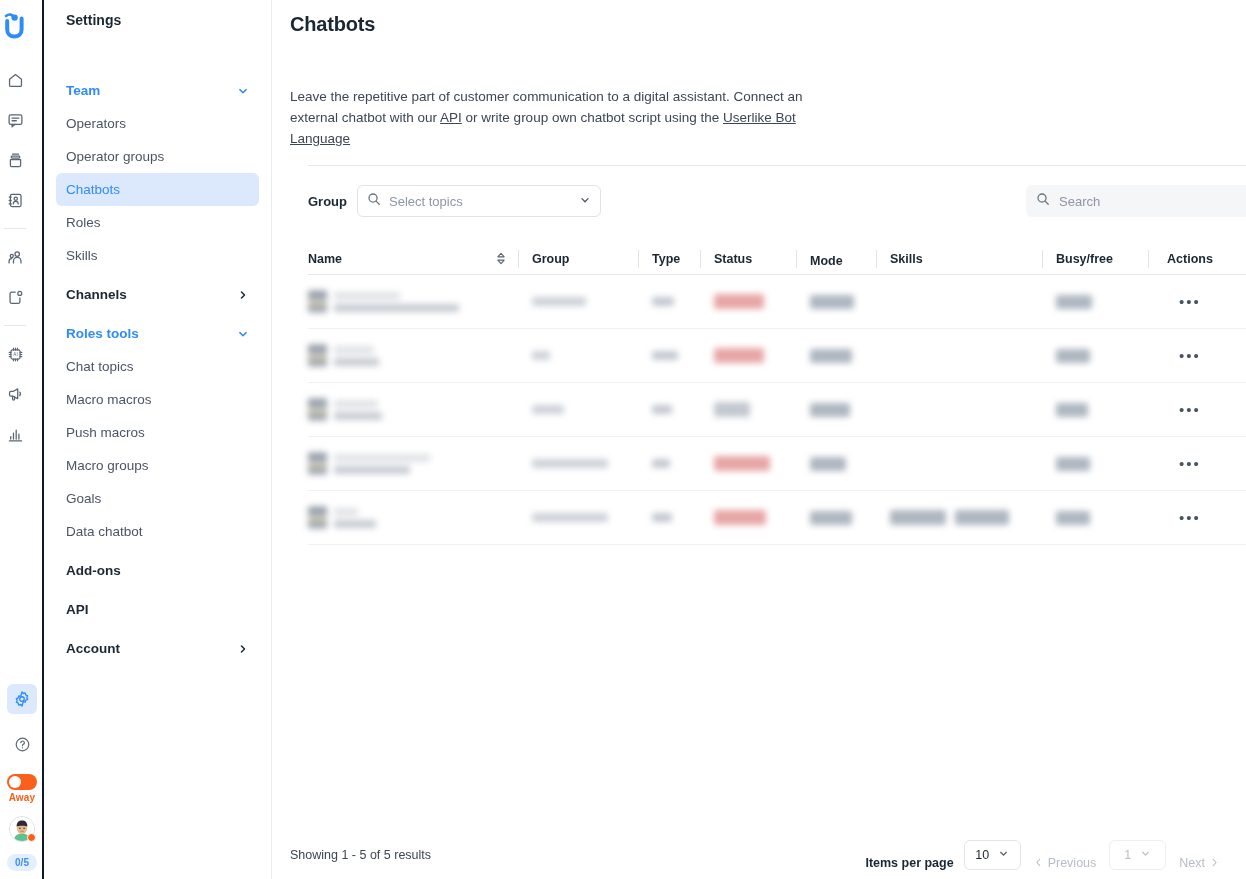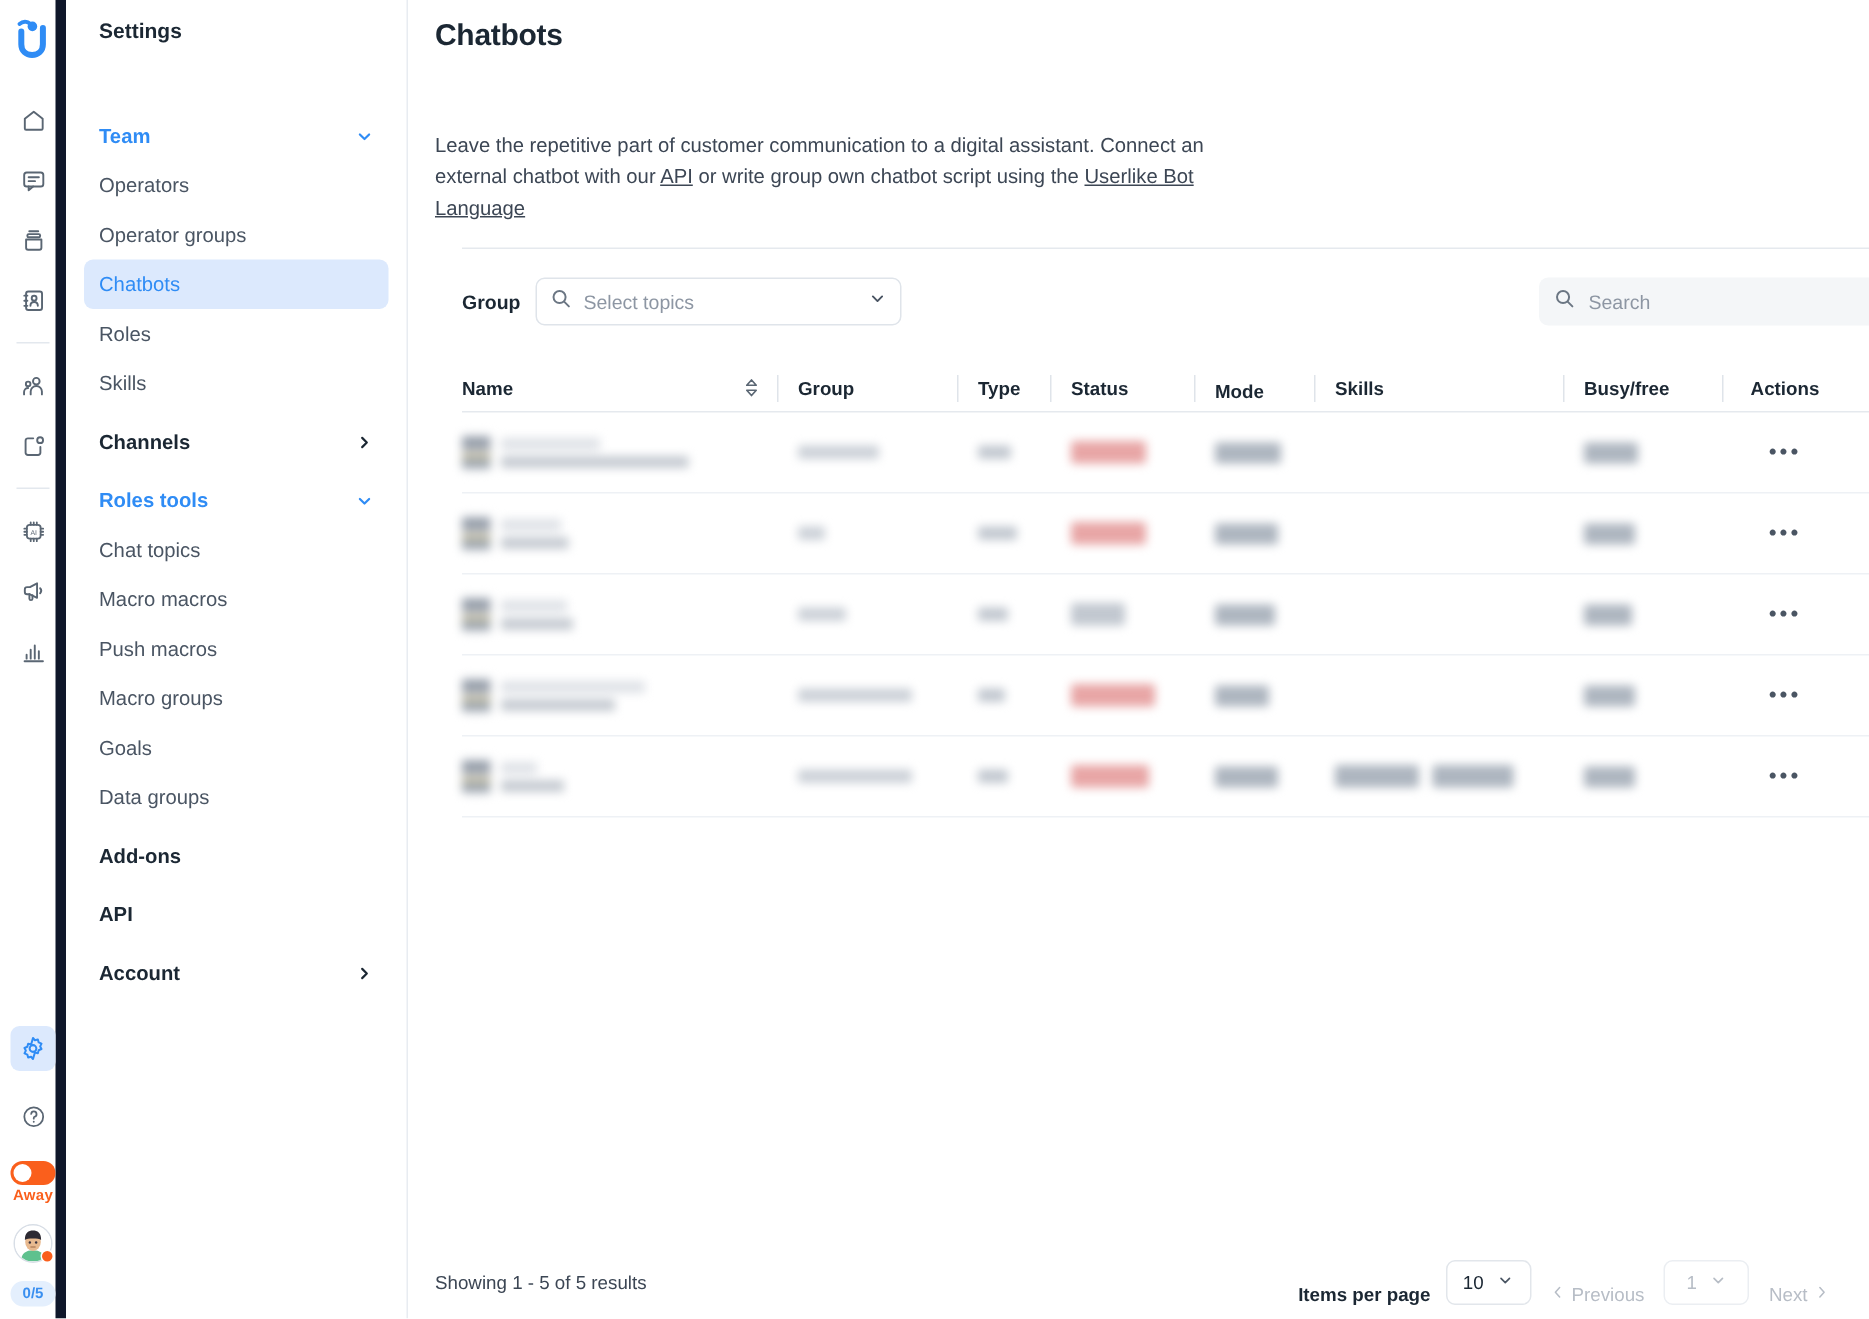--- a/index.html
+++ b/index.html
@@ -9,22 +9,22 @@
     background: #ffffff;
     overflow: hidden;
     -webkit-font-smoothing: antialiased;
   }
   .app { display: flex; width: 1246px; height: 879px; position: relative; }
 
   
   .rail {
     width: 44px; height: 879px; flex: 0 0 44px;
     background: #ffffff;
-    border-right: 7px solid #0f172a;
-    display: flex; flex-direction: column; align-items: flex-end;
+    border-right: 2px solid #0f172a;
+    display: flex; flex-direction: column; align-items: flex-start;
     position: relative;
   }
   .rail-logo { margin-top: 8px; margin-bottom: 18px; width: 30px; height: 34px; display:flex; align-items:center; justify-content:center;}
   .rail-icons { display: flex; flex-direction: column; align-items: center; gap: 0; }
   .rail-btn {
     width: 30px; height: 30px; margin: 5px 0;
     display: flex; align-items: center; justify-content: center;
     border-radius: 6px; cursor: pointer; color: #5a6673;
   }
   .rail-btn svg { display: block; }
@@ -320,21 +320,21 @@
             <svg width="12" height="12" viewBox="0 0 14 14" fill="none" stroke="currentColor" stroke-width="1.7" stroke-linecap="round" stroke-linejoin="round">
               <path d="M3.4 5.4 L7 9 L10.6 5.4"></path>
             </svg>
           </span>
         </div>
         <div class="nav-item"><span>Chat topics</span></div>
         <div class="nav-item"><span>Macro macros</span></div>
         <div class="nav-item"><span>Push macros</span></div>
         <div class="nav-item"><span>Macro groups</span></div>
         <div class="nav-item"><span>Goals</span></div>
-        <div class="nav-item"><span>Data groups</span></div>
+        <div class="nav-item"><span>Data chatbot</span></div>
         <div class="nav-spacer"></div>
         <div class="nav-group-head">
           <span>Add-ons</span>
         </div>
         <div class="nav-spacer"></div>
         <div class="nav-group-head">
           <span>API</span>
         </div>
         <div class="nav-spacer"></div>
         <div class="nav-group-head">

